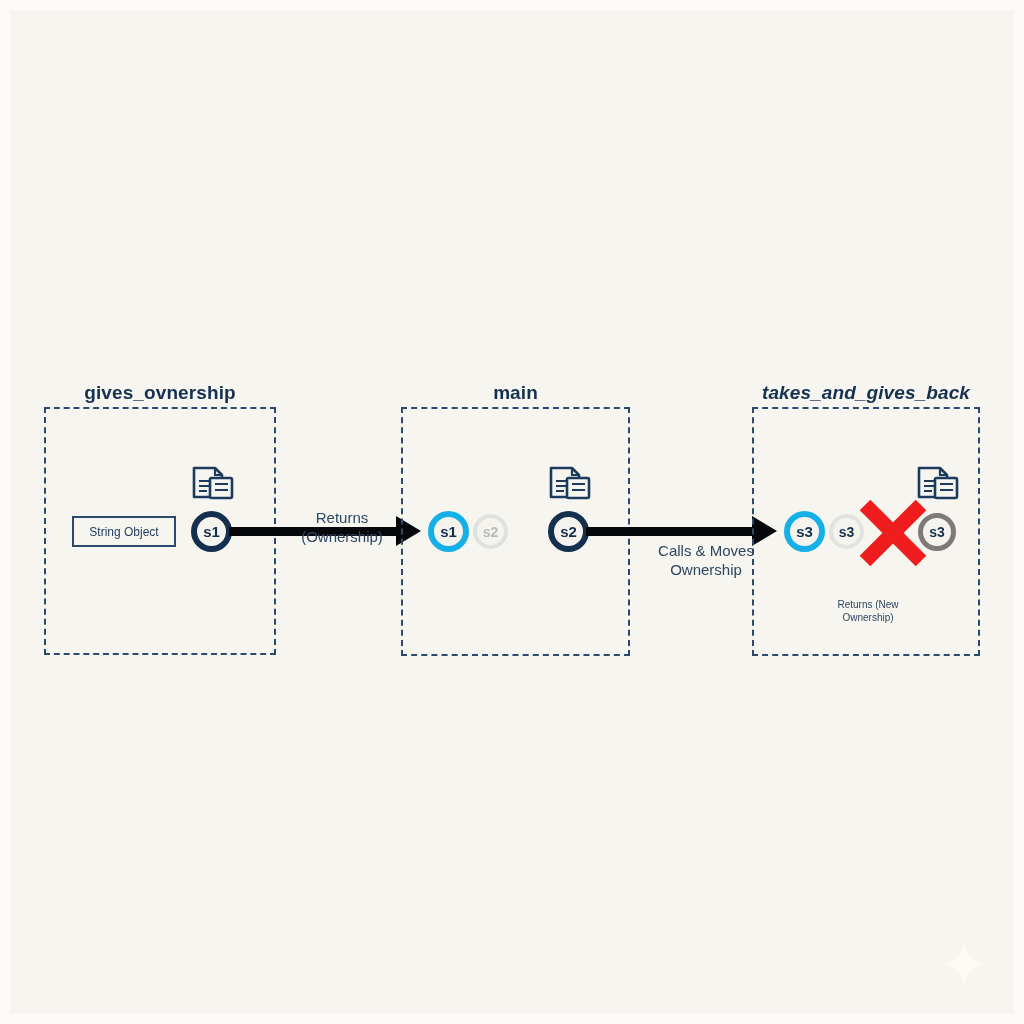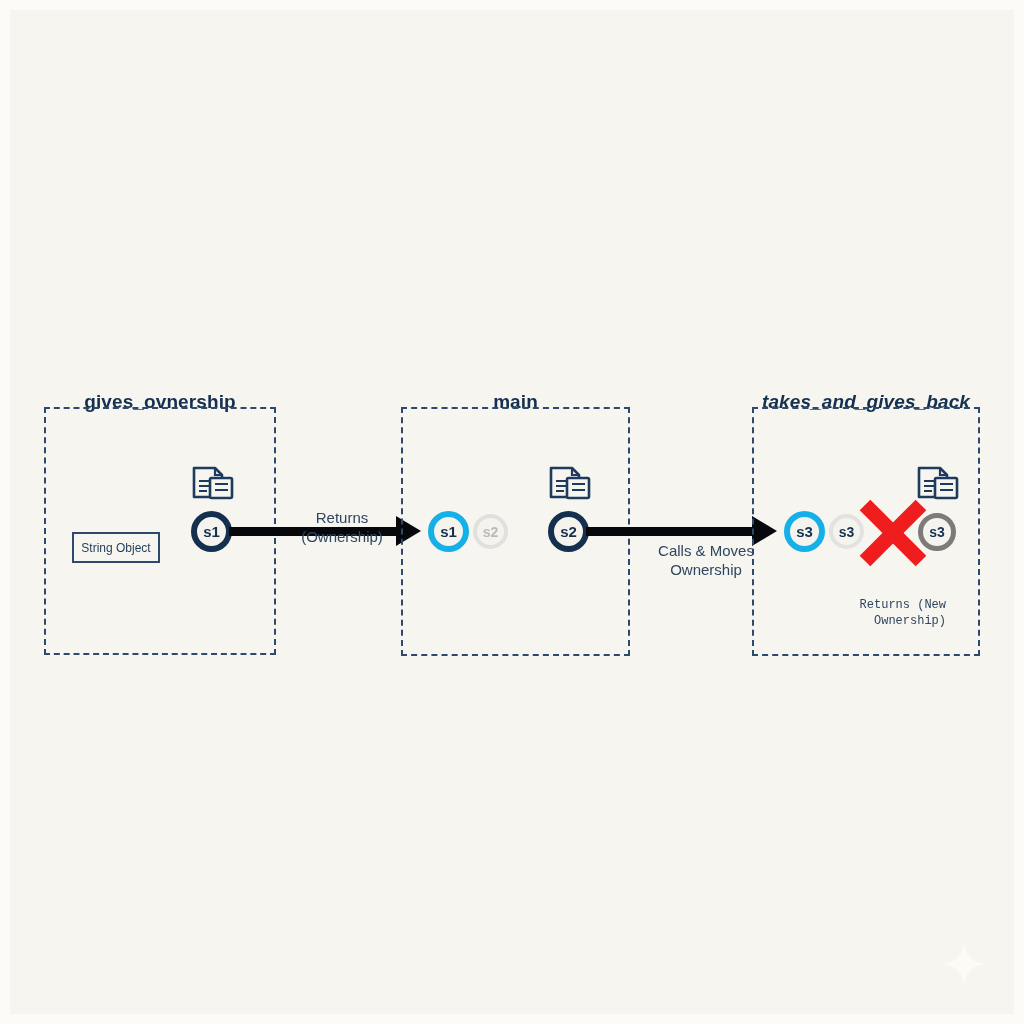--- a/index.html
+++ b/index.html
@@ -38,21 +38,20 @@
   }
 
   .scope-title {
     position: absolute;
     text-align: center;
     font-size: 19px;
     font-weight: bold;
     color: #16304f;
     letter-spacing: 0.1px;
     white-space: nowrap;
-    margin-top: 9px;
   }
 
   
   .token {
     position: absolute;
     border-radius: 50%;
     box-sizing: border-box;
     display: flex;
     align-items: center;
     justify-content: center;
@@ -116,42 +115,41 @@
     position: absolute;
     text-align: center;
     font-size: 15px;
     color: #2f4660;
     line-height: 1.28;
     white-space: pre-line;
   }
 
   .scope-note {
     position: absolute;
-    text-align: right;
-    font-size: 12px;
+    text-align: center;
+    font-size: 10px;
     color: #2f4660;
     line-height: 1.3;
     white-space: pre-line;
-    font-family: Liberation Mono, monospace;
   }
 
   .docicon { position: absolute; }
   .xmark { position: absolute; }
   .sparkle { position: absolute; }
 </style>
 </head>
 <body>
 
 <div id="stage">
 
   <div class="scope-title" style="left:44px; top:382px; width:232px;">gives_ovnership</div>
 
   <div class="scope" style="left:44px; top:407px; width:232px; height:248px;"></div>
 
-  <div class="objbox" style="left:72px; top:532px; width:88px; height:31px;">String Object</div>
+  <div class="objbox" style="left:72px; top:516px; width:104px; height:31px;">String Object</div>
 
   <div class="docicon" style="left:191px; top:465px;">
     <svg width="44" height="42" viewBox="0 0 44 42">
       <path d="M3 3 H24 L31 10 V32 H3 Z" fill="#f6f5ef" stroke="#1d3b5c" stroke-width="2.6" stroke-linejoin="round"></path>
       <path d="M24 3 L24 10 L31 10" fill="none" stroke="#1d3b5c" stroke-width="2.2"></path>
       <line x1="8" y1="16" x2="19" y2="16" stroke="#1d3b5c" stroke-width="2"></line>
       <line x1="8" y1="21" x2="19" y2="21" stroke="#1d3b5c" stroke-width="2"></line>
       <line x1="8" y1="26" x2="16" y2="26" stroke="#1d3b5c" stroke-width="2"></line>
       <rect x="19" y="13" width="22" height="20" rx="1.5" fill="#f6f5ef" stroke="#1d3b5c" stroke-width="2.6"></rect>
       <line x1="24" y1="19" x2="37" y2="19" stroke="#1d3b5c" stroke-width="2"></line>

